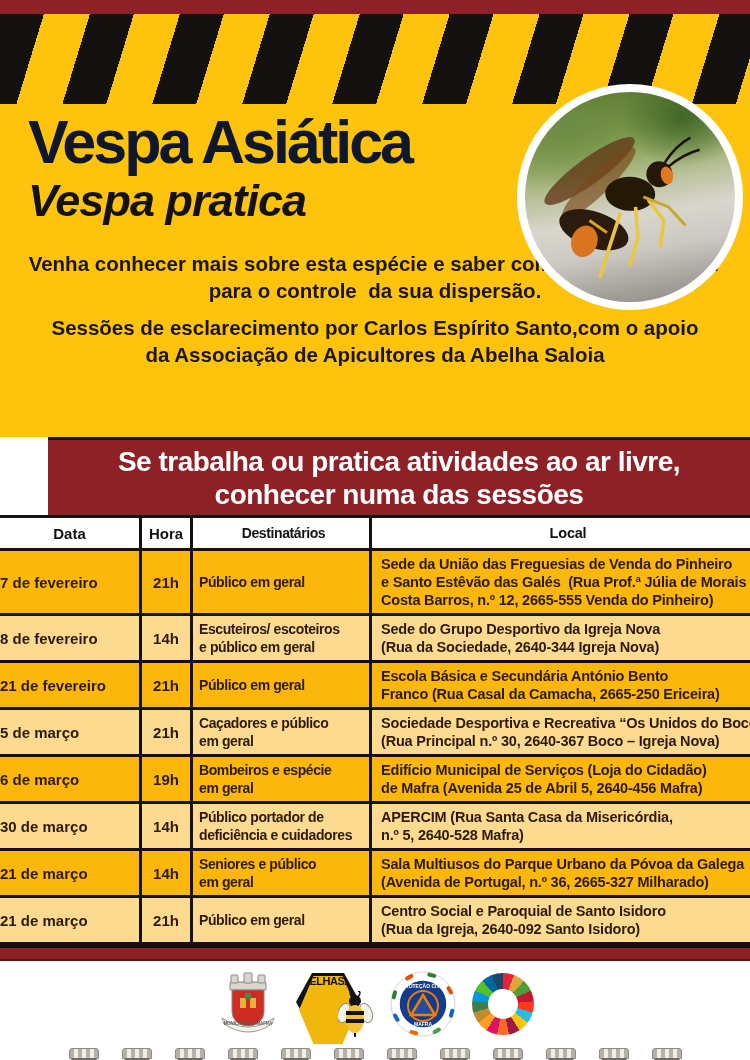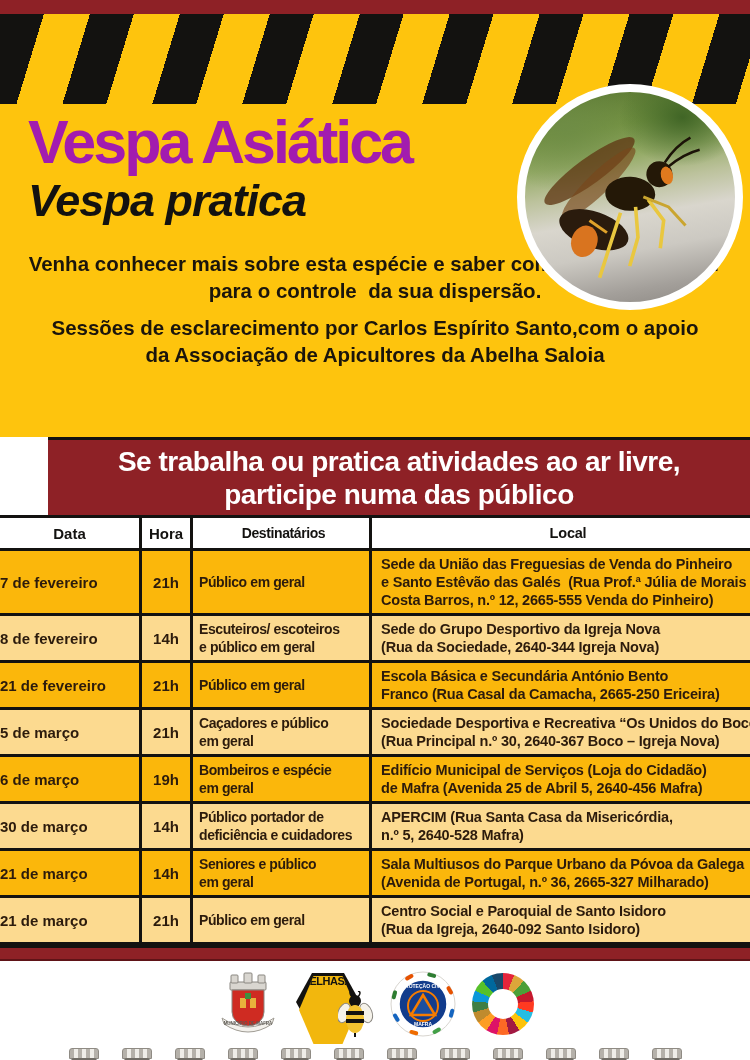--- a/index.html
+++ b/index.html
@@ -5,21 +5,21 @@
   html,body{margin:0;padding:0;}
   body{width:750px;height:1060px;background:#fff;font-family:"Liberation Sans",sans-serif;overflow:hidden;}
   .page{position:relative;width:750px;height:1060px;background:#fff;}
 
   
   .strip-top{height:14px;background:#8E2126;}
   .hazard{height:90px;background:repeating-linear-gradient(107deg,#131210 0 42px,#FEC40D 42px 86px);}
 
   
   .head-yellow{height:333px;background:#FEC40D;position:relative;}
-  .title{margin:0 0 0 28px;padding-top:6px;font-size:61px;line-height:64px;font-weight:bold;letter-spacing:-3px;color:#a21caf;}
+  .title{margin:0 0 0 28px;padding-top:6px;font-size:61px;line-height:64px;font-weight:bold;letter-spacing:-3px;color:#0f172a;}
   .subtitle{margin:0 0 0 28px;font-size:45px;line-height:54px;font-weight:bold;font-style:italic;letter-spacing:-1px;color:#131210;}
   .black-banner{margin-top:22px;height:36px;background:#131210;color:#fff;font-weight:bold;font-size:29px;line-height:36px;padding-left:28px;letter-spacing:-0.5px;}
   .intro{margin:0;text-align:center;font-weight:bold;color:#1b150c;font-size:20.5px;line-height:27px;white-space:pre;}
   .intro1{margin-top:22px;}
   .intro2{margin-top:10px;}
 
   
   .photo-circle{position:absolute;left:517px;top:84px;width:210px;height:210px;border-radius:50%;border:8px solid #fff;overflow:hidden;z-index:6;
     background:
       radial-gradient(90px 70px at 75% 12%, rgba(58,96,34,.9), rgba(58,96,34,0) 70%),
@@ -106,21 +106,21 @@
         <path d="M122 112 L132 136 L122 162" stroke="#e9c73f" stroke-width="3.6" fill="none"></path>
         <path d="M108 116 L103 146 L88 172" stroke="#e9c73f" stroke-width="3.6" fill="none"></path>
         <path d="M92 118 L72 150 L56 176" stroke="#e9c73f" stroke-width="3.6" fill="none"></path>
         <path d="M118 108 L140 124 L152 146" stroke="#caa52f" stroke-width="3" fill="none"></path>
       </g>
     </svg>
   </div>
 
   <div class="cta">
     <div>Se trabalha ou pratica atividades ao ar livre,</div>
-    <div>participe numa das público</div>
+    <div>conhecer numa das sessões</div>
   </div>
 
   <div class="table-wrap">
     <table class="sessions">
       <thead>
         <tr>
           <td class="c-data">Data</td>
           <td class="c-hora">Hora</td>
           <td class="c-dest" style="text-align:center;">Destinatários</td>
           <td class="c-local" style="text-align:center;padding-left:0;">Local</td>

